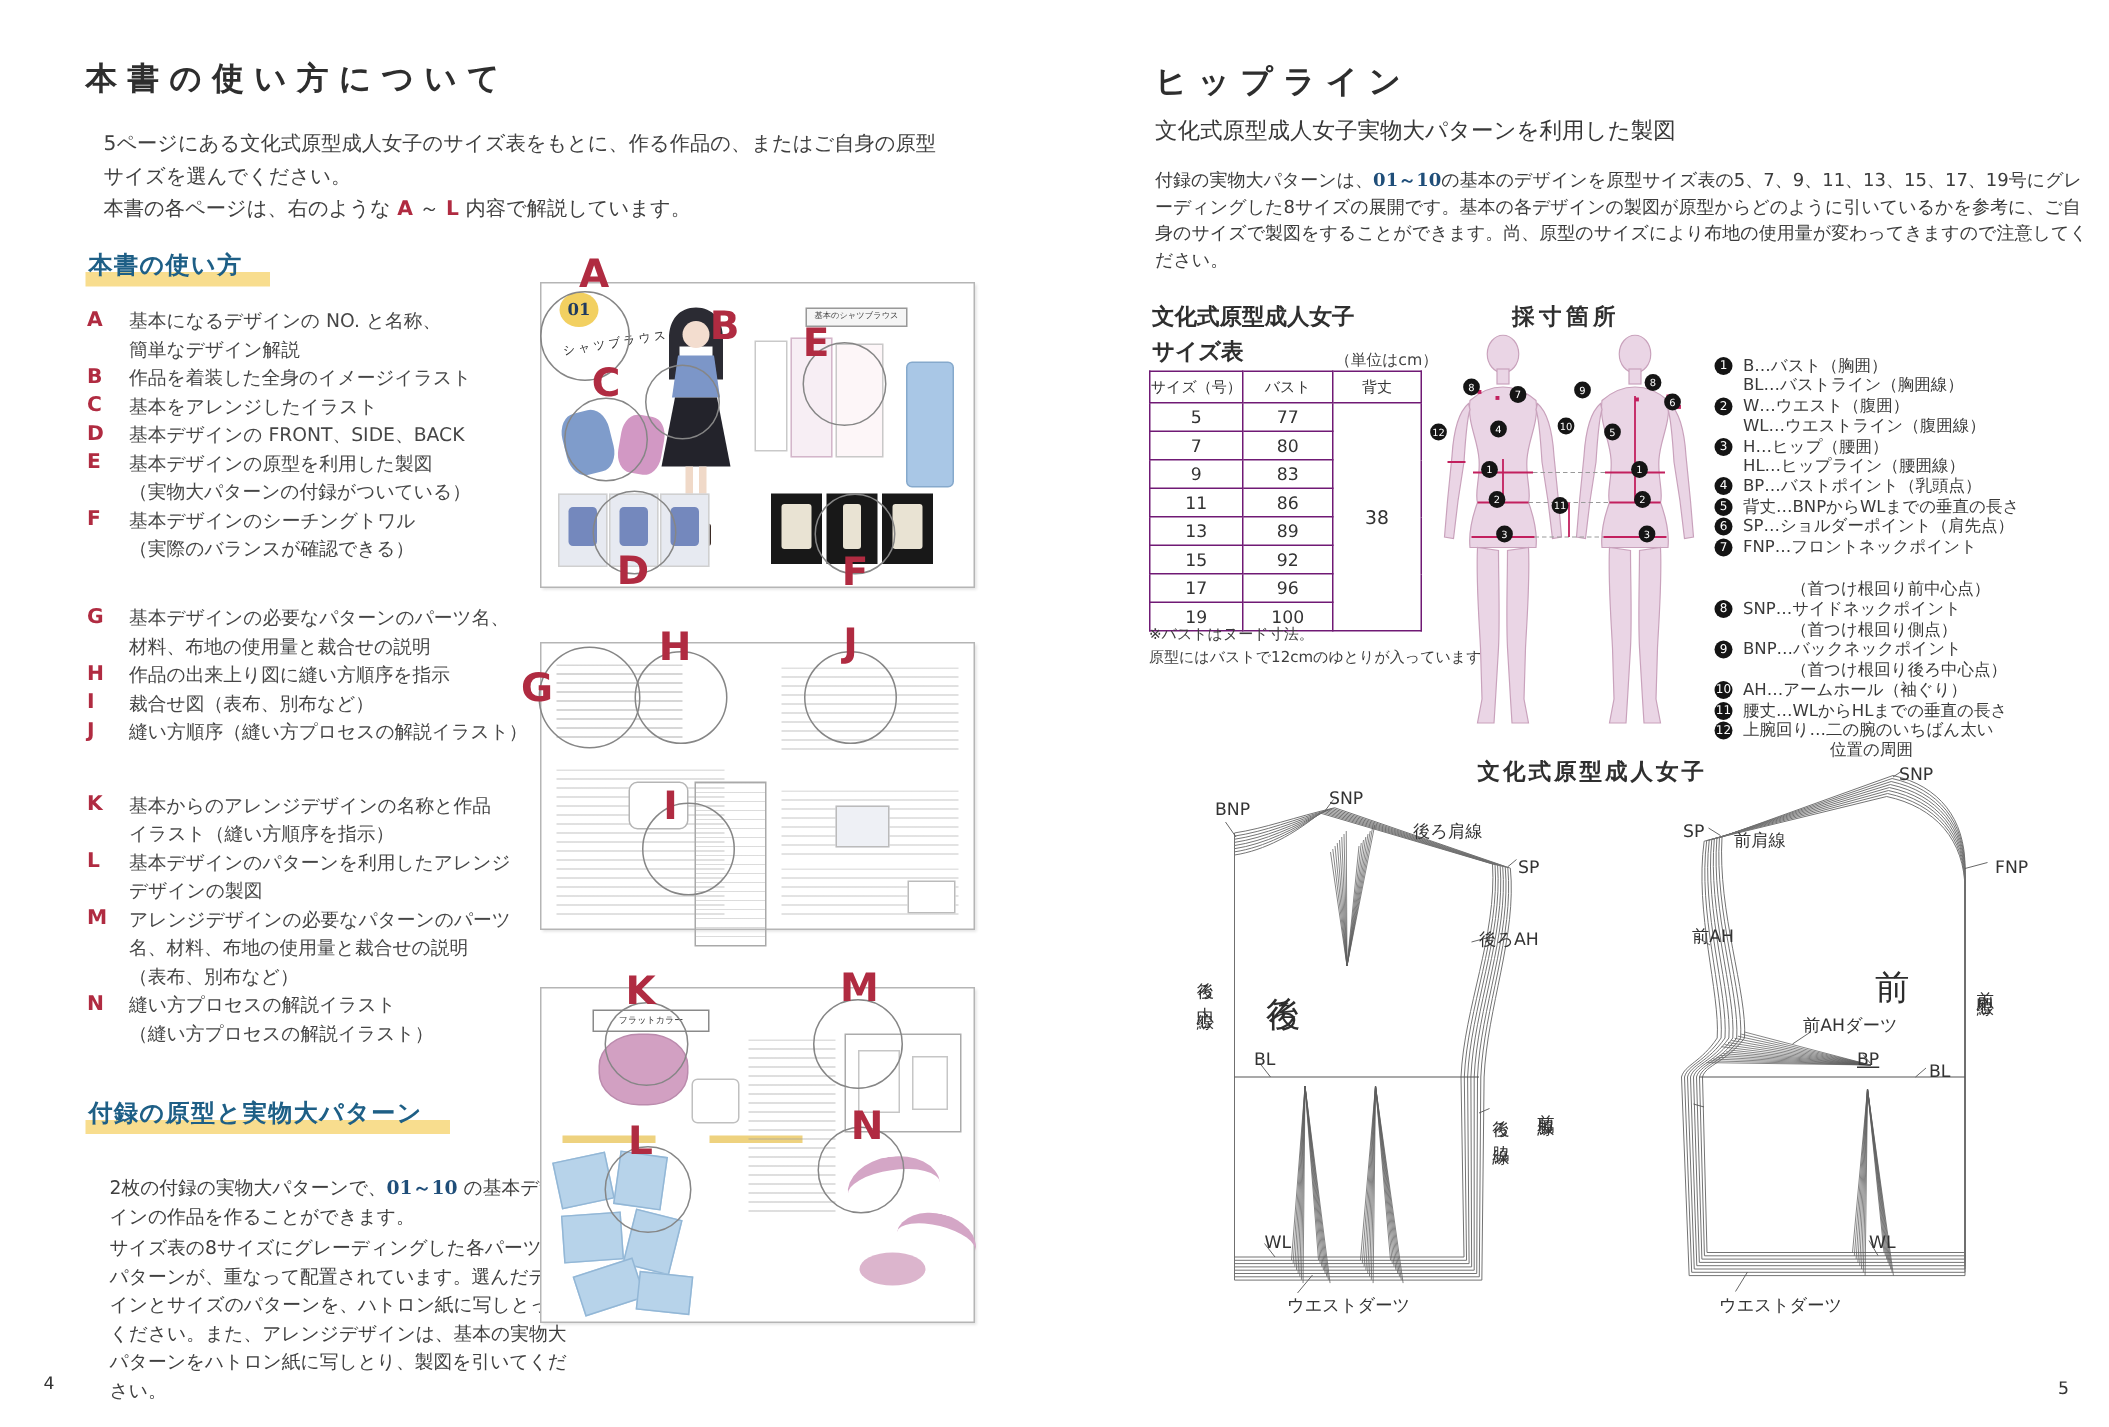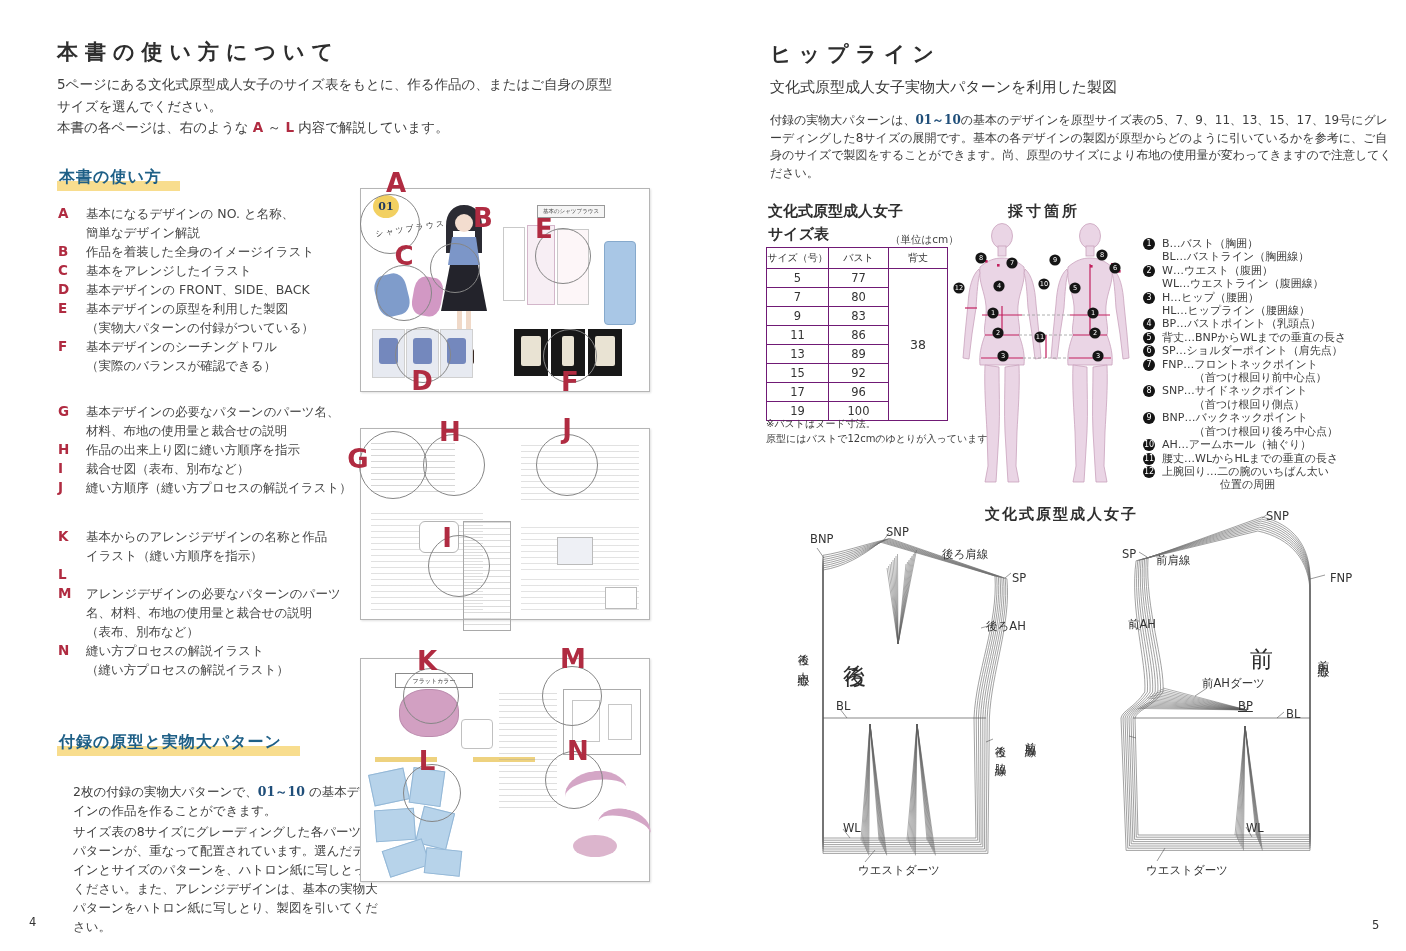--- a/index.html
+++ b/index.html
@@ -1,20 +1,20 @@
 <!DOCTYPE html>
 <html style="--accent-red: #b02b41; --heading-blue: #1e5f86; --highlight-yellow: #f8dd8e; --number-blue: #1f4e79; --silhouette-pink: #ead5e5; --silhouette-outline: #c9a2bc; --measure-crimson: #c2205e; --pattern-line: #6f6f6f;"><head>
 <meta charset="utf-8">
 <style>
   html,body{margin:0;padding:0;background:#fff;}
   .canvas{position:relative;width:1406px;height:951px;background:#ffffff;overflow:hidden;
           font-family:"DejaVu Sans",sans-serif;color:#3d3d3d;}
   .abs{position:absolute;}
   .page-title{position:absolute;font-size:21px;font-weight:bold;letter-spacing:7px;color:#2e2e2e;margin:0;}
-  .intro{position:absolute;font-size:13.5px;line-height:21.5px;color:#404040;margin:0;}
+  .intro{position:absolute;font-size:13.5px;line-height:21.5px;color:#404040;margin:12px;}
   .intro .ln{display:block;}
   .red-letter{color:var(--accent-red);font-weight:bold;}
   .sec-heading{position:absolute;font-size:16px;font-weight:bold;color:var(--heading-blue);letter-spacing:1px;margin:0;
                background:linear-gradient(to bottom,transparent 60%,var(--highlight-yellow) 60%);
                padding:0 18px 3px 2px;display:inline-block;}
   .item-group{position:absolute;left:58px;width:302px;}
   .item-row{display:flex;font-size:12.5px;line-height:19px;color:#464646;}
   .item-letter{width:28px;flex:none;color:var(--accent-red);font-weight:bold;font-size:13.5px;}
   .item-text span{display:block;}
   .blue-num{color:var(--number-blue);font-weight:bold;font-family:"DejaVu Serif",serif;text-align:right;}
@@ -135,20 +135,24 @@
     <div id="items-kn" class="item-group" style="top:527px;">
         <div class="item-row">
           <span class="item-letter">K</span>
           <div class="item-text">
             <span>基本からのアレンジデザインの名称と作品</span>
             <span>イラスト（縫い方順序を指示）</span>
           </div>
         </div>
         <div class="item-row">
           <span class="item-letter">L</span>
+          <div class="item-text">
+            <span>基本デザインのパターンを利用したアレンジ</span>
+            <span>デザインの製図</span>
+          </div>
         </div>
         <div class="item-row">
           <span class="item-letter">M</span>
           <div class="item-text">
             <span>アレンジデザインの必要なパターンのパーツ</span>
             <span>名、材料、布地の使用量と裁合せの説明</span>
             <span>（表布、別布など）</span>
           </div>
         </div>
         <div class="item-row">
@@ -455,21 +459,21 @@
           <div class="m-text">
             <span>SP…ショルダーポイント（肩先点）</span>
           </div>
         </div>
         <div class="measure-item">
           <span class="m-badge">
             <i>7</i>
           </span>
           <div class="m-text">
             <span>FNP…フロントネックポイント</span>
-            <span style="padding-left: 32px;">（首つけ根回り前中心点）</span>
+            <span style="padding-left: 32px; margin-top: 15px;">（首つけ根回り前中心点）</span>
           </div>
         </div>
         <div class="measure-item">
           <span class="m-badge">
             <i>8</i>
           </span>
           <div class="m-text">
             <span>SNP…サイドネックポイント</span>
             <span style="padding-left: 32px;">（首つけ根回り側点）</span>
           </div>

